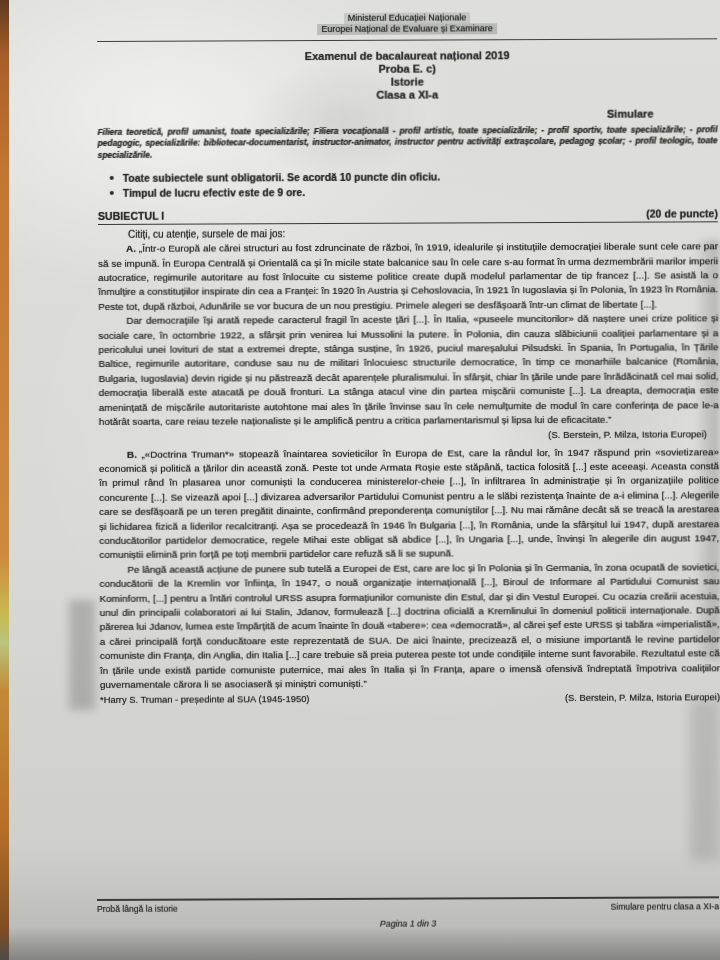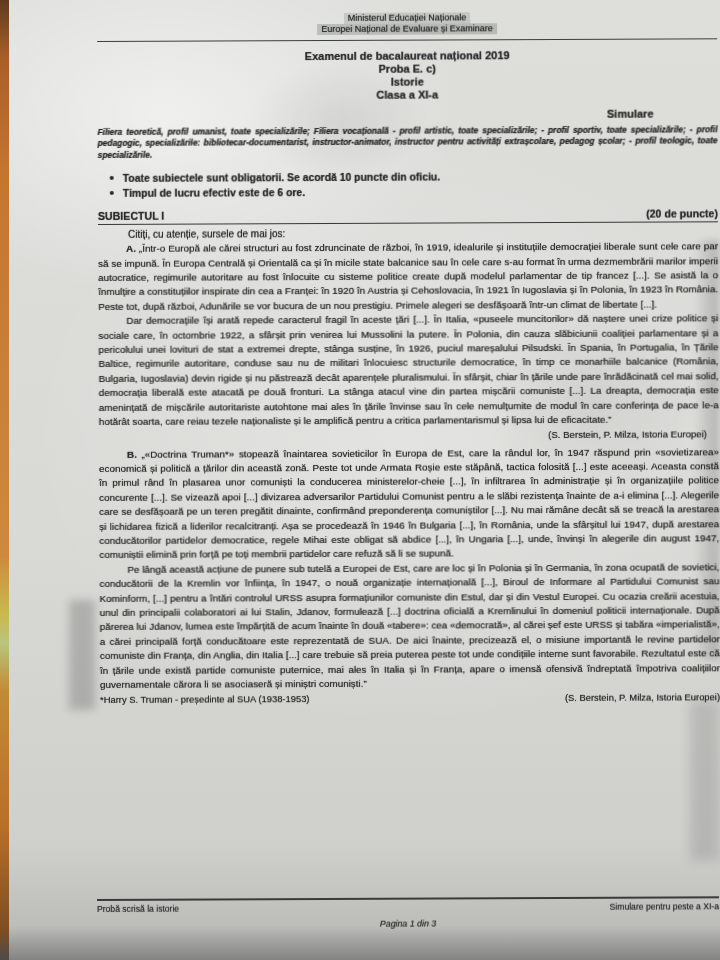--- a/index.html
+++ b/index.html
@@ -80,48 +80,48 @@
 
       <div class="filiera">Filiera teoretică, profil umanist, toate specializările; Filiera vocațională - profil artistic, toate specializările; - profil sportiv, toate specializările; - profil pedagogic, specializările: bibliotecar-documentarist, instructor-animator, instructor pentru activități extrașcolare, pedagog școlar; - profil teologic, toate specializările.</div>
 
       <ul class="bullets">
         <li>
           <span class="dot"></span>
           <span>Toate subiectele sunt obligatorii. Se acordă 10 puncte din oficiu.</span>
         </li>
         <li>
           <span class="dot"></span>
-          <span>Timpul de lucru efectiv este de 6 ore.</span>
+          <span>Timpul de lucru efectiv este de 9 ore.</span>
         </li>
       </ul>
 
       <div class="subject-row">
         <span>SUBIECTUL I</span>
         <span>(20 de puncte)</span>
       </div>
 
       <div class="intro">Citiți, cu atenție, sursele de mai jos:</div>
 
       <p class="para"><span class="plabel">A.</span> <span>„Într-o Europă ale cărei structuri au fost zdruncinate de război, în 1919, idealurile și instituțiile democrației liberale sunt cele care par să se impună. În Europa Centrală și Orientală ca și în micile state balcanice sau în cele care s-au format în urma dezmembrării marilor imperii autocratice, regimurile autoritare au fost înlocuite cu sisteme politice create după modelul parlamentar de tip francez [...]. Se asistă la o înmulțire a constituțiilor inspirate din cea a Franței: în 1920 în Austria și Cehoslovacia, în 1921 în Iugoslavia și în Polonia, în 1923 în România. Peste tot, după război, Adunările se vor bucura de un nou prestigiu. Primele alegeri se desfășoară într-un climat de libertate [...].</span></p>
       <p class="para">Dar democrațiile își arată repede caracterul fragil în aceste țări [...]. În Italia, «puseele muncitorilor» dă naștere unei crize politice și sociale care, în octombrie 1922, a sfârșit prin venirea lui Mussolini la putere. În Polonia, din cauza slăbiciunii coaliției parlamentare și a pericolului unei lovituri de stat a extremei drepte, stânga susține, în 1926, puciul mareșalului Pilsudski. În Spania, în Portugalia, în Țările Baltice, regimurile autoritare, conduse sau nu de militari înlocuiesc structurile democratice, în timp ce monarhiile balcanice (România, Bulgaria, Iugoslavia) devin rigide și nu păstrează decât aparențele pluralismului. În sfârșit, chiar în țările unde pare înrădăcinată cel mai solid, democrația liberală este atacată pe două fronturi. La stânga atacul vine din partea mișcării comuniste [...]. La dreapta, democrația este amenințată de mișcările autoritariste autohtone mai ales în țările învinse sau în cele nemulțumite de modul în care conferința de pace le-a hotărât soarta, care reiau tezele naționaliste și le amplifică pentru a critica parlamentarismul și lipsa lui de eficacitate.”</p>
       <div class="cite">(S. Berstein, P. Milza, Istoria Europei)</div>
 
       <div class="gap"></div>
 
       <p class="para"><span class="plabel">B.</span> <span>„«Doctrina Truman*» stopează înaintarea sovieticilor în Europa de Est, care la rândul lor, în 1947 răspund prin «sovietizarea» economică și politică a țărilor din această zonă. Peste tot unde Armata Roșie este stăpână, tactica folosită [...] este aceeași. Aceasta constă în primul rând în plasarea unor comuniști la conducerea ministerelor-cheie [...], în infiltrarea în administrație și în organizațiile politice concurente [...]. Se vizează apoi [...] divizarea adversarilor Partidului Comunist pentru a le slăbi rezistența înainte de a-i elimina [...]. Alegerile care se desfășoară pe un teren pregătit dinainte, confirmând preponderența comuniștilor [...]. Nu mai rămâne decât să se treacă la arestarea și lichidarea fizică a liderilor recalcitranți. Așa se procedează în 1946 în Bulgaria [...], în România, unde la sfârșitul lui 1947, după arestarea conducătorilor partidelor democratice, regele Mihai este obligat să abdice [...], în Ungaria [...], unde, învinși în alegerile din august 1947, comuniștii elimină prin forță pe toți membrii partidelor care refuză să li se supună.</span></p>
       <p class="para">Pe lângă această acțiune de punere sub tutelă a Europei de Est, care are loc și în Polonia și în Germania, în zona ocupată de sovietici, conducătorii de la Kremlin vor înființa, în 1947, o nouă organizație internațională [...], Biroul de Informare al Partidului Comunist sau Kominform, [...] pentru a întări controlul URSS asupra formațiunilor comuniste din Estul, dar și din Vestul Europei. Cu ocazia creării acestuia, unul din principalii colaboratori ai lui Stalin, Jdanov, formulează [...] doctrina oficială a Kremlinului în domeniul politicii internaționale. După părerea lui Jdanov, lumea este împărțită de acum înainte în două «tabere»: cea «democrată», al cărei șef este URSS și tabăra «imperialistă», a cărei principală forță conducătoare este reprezentată de SUA. De aici înainte, precizează el, o misiune importantă le revine partidelor comuniste din Franța, din Anglia, din Italia [...] care trebuie să preia puterea peste tot unde condițiile interne sunt favorabile. Rezultatul este că în țările unde există partide comuniste puternice, mai ales în Italia și în Franța, apare o imensă ofensivă îndreptată împotriva coalițiilor guvernamentale cărora li se asociaseră și miniștri comuniști.”</p>
 
       <div class="footrow">
-        <span>*Harry S. Truman - președinte al SUA (1938-1953)</span>
+        <span>*Harry S. Truman - președinte al SUA (1945-1950)</span>
         <span>(S. Berstein, P. Milza, Istoria Europei)</span>
       </div>
     </div>
 
     <div class="footer">
       <div class="frule"></div>
       <div class="frow">
-        <span>Probă scrisă la istorie</span>
-        <span>Simulare pentru peste a XI-a</span>
+        <span>Probă lângă la istorie</span>
+        <span>Simulare pentru clasa a XI-a</span>
       </div>
       <div class="fpage">Pagina 1 din 3</div>
     </div>
   </div>
 </div>
 
 </body></html>

